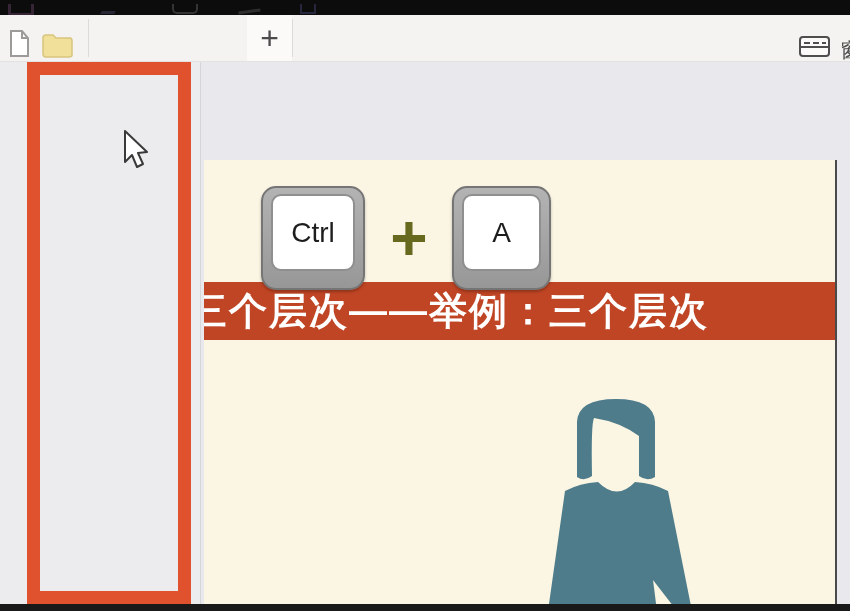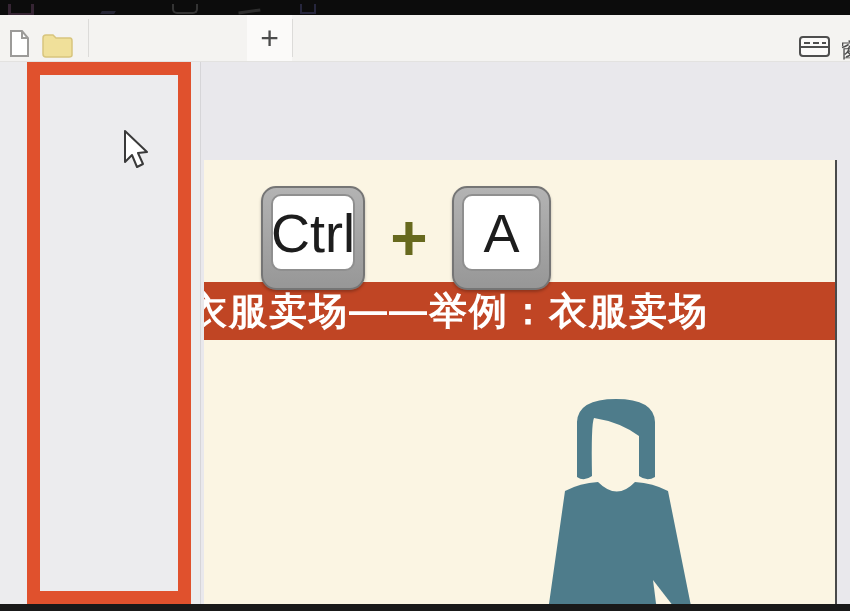--- a/index.html
+++ b/index.html
@@ -92,21 +92,21 @@
 
   
   .main-gray { left:201px; top:62px; width:649px; height:99px; background:#e9e8ec; }
   .canvas { left:204px; top:160px; width:633px; height:444px; background:#fbf5e3; border-right:2px solid #4a4a4a; overflow:hidden; z-index:2; }
   .title-band { position:absolute; left:0; top:122px; width:100%; height:58px; background:#c04524; display:flex; align-items:center; }
   .title-text { position:absolute; left:-15px; white-space:nowrap; font-size:38px; font-weight:bold; color:#ffffff; letter-spacing:2px; }
   .person { position:absolute; left:336px; top:234px; width:160px; height:217px; }
 
   
   .key { position:absolute; width:104px; height:104px; background:linear-gradient(#b3b3b3,#979797); border:2px solid #757575; border-radius:15px; box-shadow:0 2px 3px rgba(0,0,0,.25); z-index:30; }
-  .key-face { position:absolute; left:8px; right:8px; top:6px; bottom:17px; background:#ffffff; border:2px solid #8f8f8f; border-radius:10px; display:flex; align-items:center; justify-content:center; font-size:54px; color:#1d1d1d; }
+  .key-face { position:absolute; left:8px; right:8px; top:6px; bottom:17px; background:#ffffff; border:2px solid #8f8f8f; border-radius:10px; display:flex; align-items:center; justify-content:center; font-size:28px; color:#1d1d1d; }
   .key-ctrl { left:261px; top:186px; }
   .key-a    { left:452px; top:186px; width:99px; }
   .plus-sign { left:386px; top:212px; width:46px; height:52px; z-index:30; color:#67691e; font-size:64px; font-weight:bold; line-height:52px; text-align:center; }
 
   
   .cursor { left:122px; top:129px; width:30px; height:42px; z-index:40; }
 
   
   .bottombar { left:0; top:604px; width:850px; height:7px; background:#191919; z-index:25; }
 </style>
@@ -262,21 +262,21 @@
 </div>
 
 <div class="abs pscroll-track"></div>
 <div class="abs pscroll-thumb" style="top:71px; height:25px;"></div>
 <div class="abs pscroll-thumb" style="top:176px; height:170px;"></div>
 
 <div class="abs main-gray"></div>
 
 <div class="abs canvas">
   <div class="title-band">
-    <span class="title-text">衣服卖场——举例：衣服卖场</span>
+    <span class="title-text">三个层次——举例：三个层次</span>
   </div>
   <svg class="person" viewBox="0 0 160 217">
     <path d="M37,83 L37,28 Q38,5 76,5 Q114,5 115,28 L115,83 Q107,88 99,82 L99,42 Q80,28 54,24 Q51,30 52,82 Q44,88 37,83 Z" fill="#4e7c8b"></path>
     <path d="M8,217 L25,97 Q40,89 58,88 Q77,107 95,88 Q113,89 128,97 L152,217 Z" fill="#4e7c8b"></path>
     <path d="M113,186 L117,217 L137,217 Z" fill="#fbf5e3"></path>
   </svg>
 </div>
 
 <div class="abs annotation-rect"></div>
 

